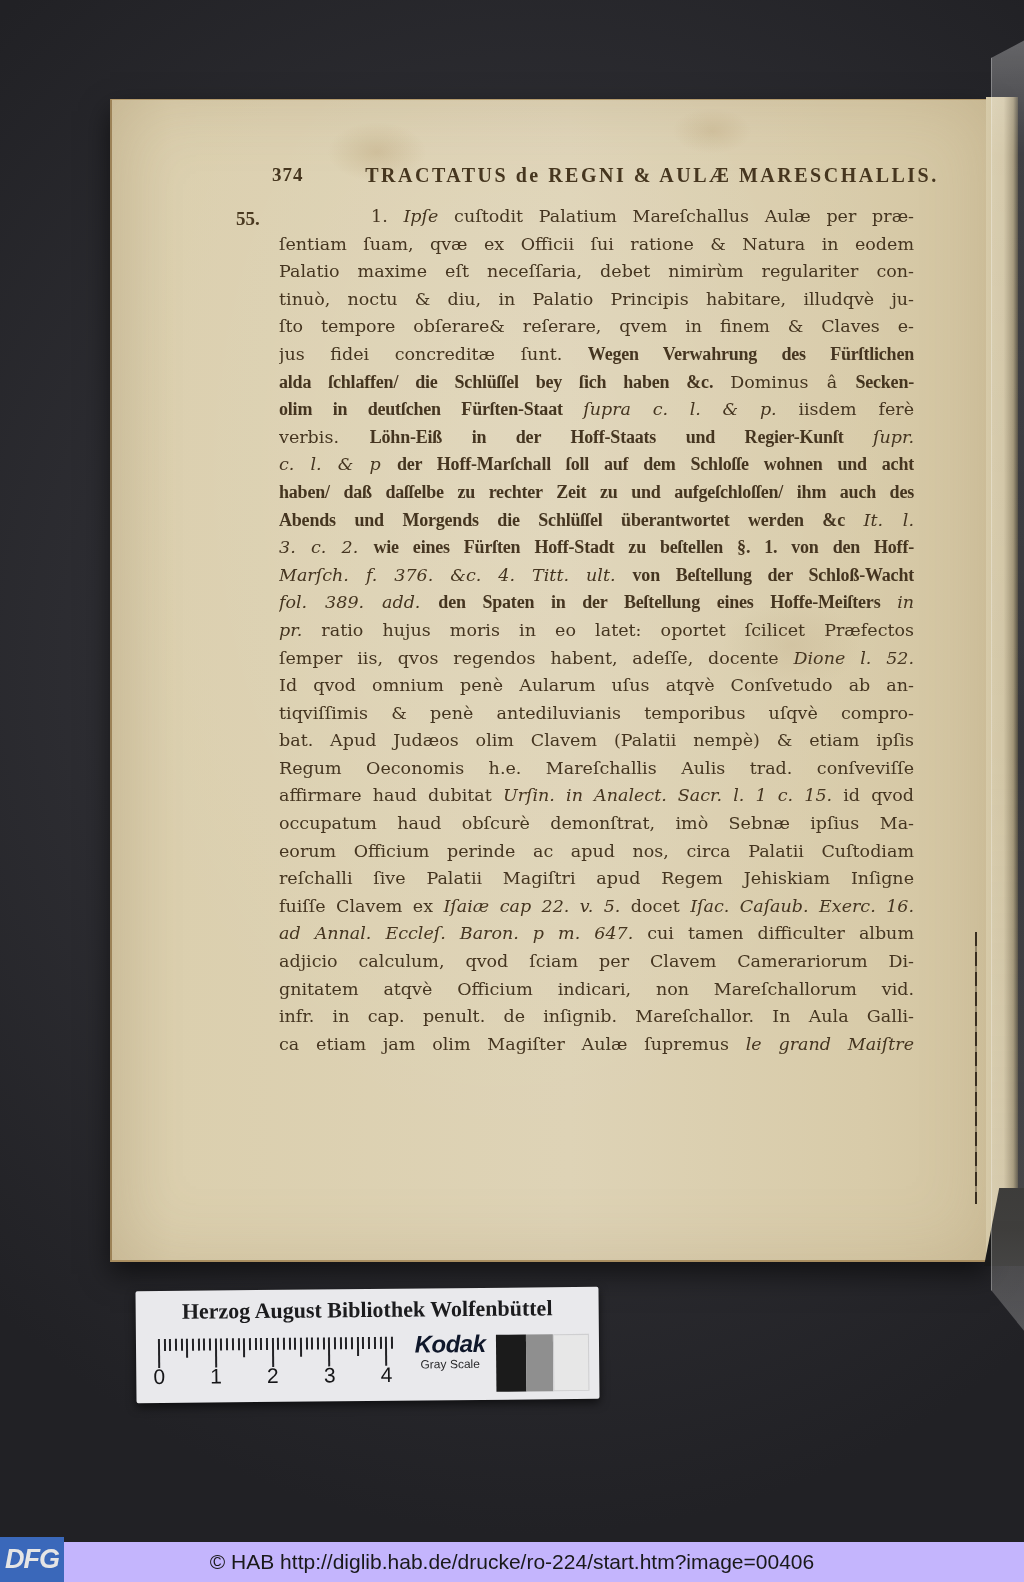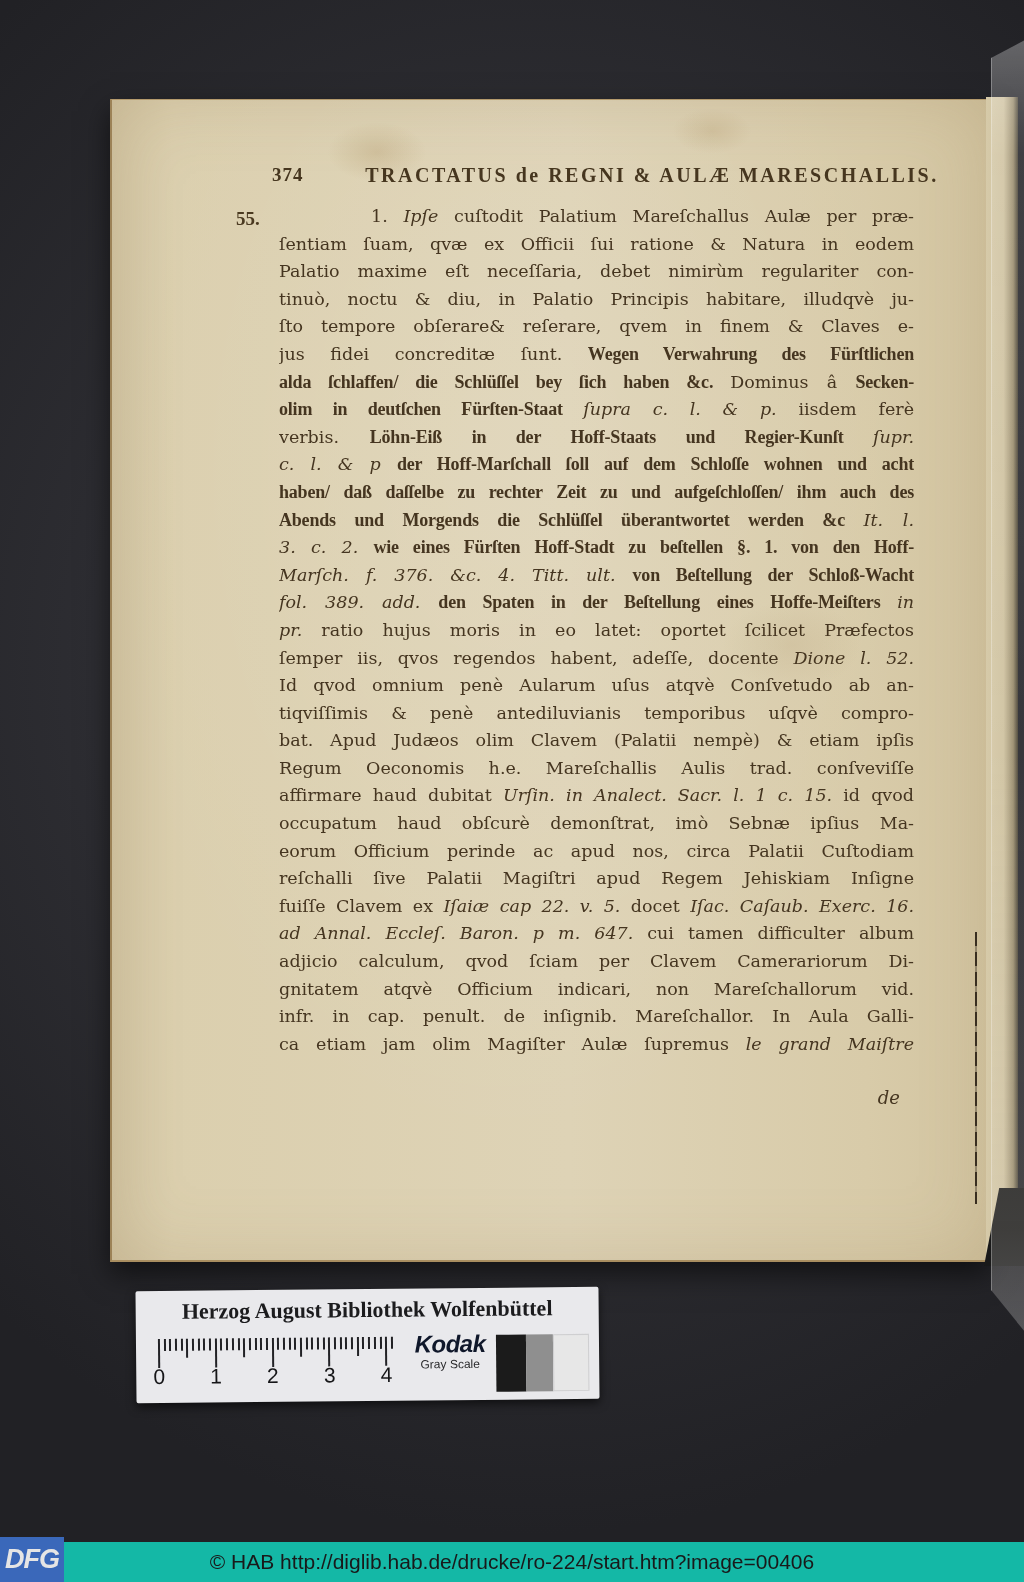--- a/index.html
+++ b/index.html
@@ -97,21 +97,21 @@
   .ruler-numbers span{position:absolute;transform:translateX(-50%);}
   .kodak-wrap{position:absolute;left:266px;top:44px;width:96px;text-align:center;}
   .kodak{font-family:"Liberation Sans",sans-serif;font-weight:700;font-size:24px;letter-spacing:-0.5px;color:#0f172a;line-height:24px;font-style:italic;}
   .grayscale{font-family:"Liberation Sans",sans-serif;font-size:12px;color:#2a2a2c;margin-top:1px;}
   .patches{position:absolute;left:360px;top:47px;height:57px;display:flex;}
   .patch{height:100%;}
   .patch.p0{width:30px;}
   .patch.p1{width:27px;}
   .patch.p2{width:36px;border:1px solid #cfcfd1;box-sizing:border-box;}
   
-  .footer{position:absolute;left:0;bottom:0;width:1024px;height:40px;background:#14b8a6;z-index:7;}
+  .footer{position:absolute;left:0;bottom:0;width:1024px;height:40px;background:#c4b5fd;z-index:7;}
   .footer-text{
     position:absolute;inset:0;text-align:center;line-height:40px;
     font-family:"Liberation Sans",sans-serif;font-size:21px;color:#19191a;
   }
   .dfg{
     position:absolute;left:0;bottom:0;width:64px;height:45px;z-index:8;
     background:#3a68ba;color:#e5e5e5;text-align:center;line-height:45px;
     font-family:"Liberation Sans",sans-serif;font-weight:700;font-style:italic;
     font-size:27px;letter-spacing:-1px;
   }
@@ -154,21 +154,20 @@
       <div class="line"><span class="s-r">occupatum haud obſcurè demonſtrat, imò Sebnæ ipſius Ma-</span></div>
       <div class="line"><span class="s-r">eorum Officium perinde ac apud nos, circa Palatii Cuſtodiam</span></div>
       <div class="line"><span class="s-r">reſchalli ſive Palatii Magiſtri apud Regem Jehiskiam Inſigne</span></div>
       <div class="line"><span class="s-r">fuiſſe Clavem ex </span><span class="s-i">Iſaiæ cap 22. v. 5. </span><span class="s-r">docet </span><span class="s-i">Iſac. Caſaub. Exerc. 16.</span></div>
       <div class="line"><span class="s-i">ad Annal. Eccleſ. Baron. p m. 647. </span><span class="s-r">cui tamen difficulter album</span></div>
       <div class="line"><span class="s-r">adjicio calculum, qvod ſciam per Clavem Camerariorum Di-</span></div>
       <div class="line"><span class="s-r">gnitatem atqvè Officium indicari, non Mareſchallorum vid.</span></div>
       <div class="line"><span class="s-r">infr. in cap. penult. de inſignib. Mareſchallor.  In Aula Galli-</span></div>
       <div class="line"><span class="s-r">ca etiam jam olim Magiſter Aulæ ſupremus </span><span class="s-i">le grand Maiſtre</span></div>
     </div>
-  <div class="catchword">de</div>
 </div>
 
 <div class="page-edges"></div>
 <div class="edge-line"></div>
 <div class="corner-shadow"></div>
 <div class="plexi"></div>
 
 <div class="ruler-card">
   <div class="card-title">Herzog August Bibliothek Wolfenbüttel</div>
   <div class="ruler" id="ruler-ticks">

